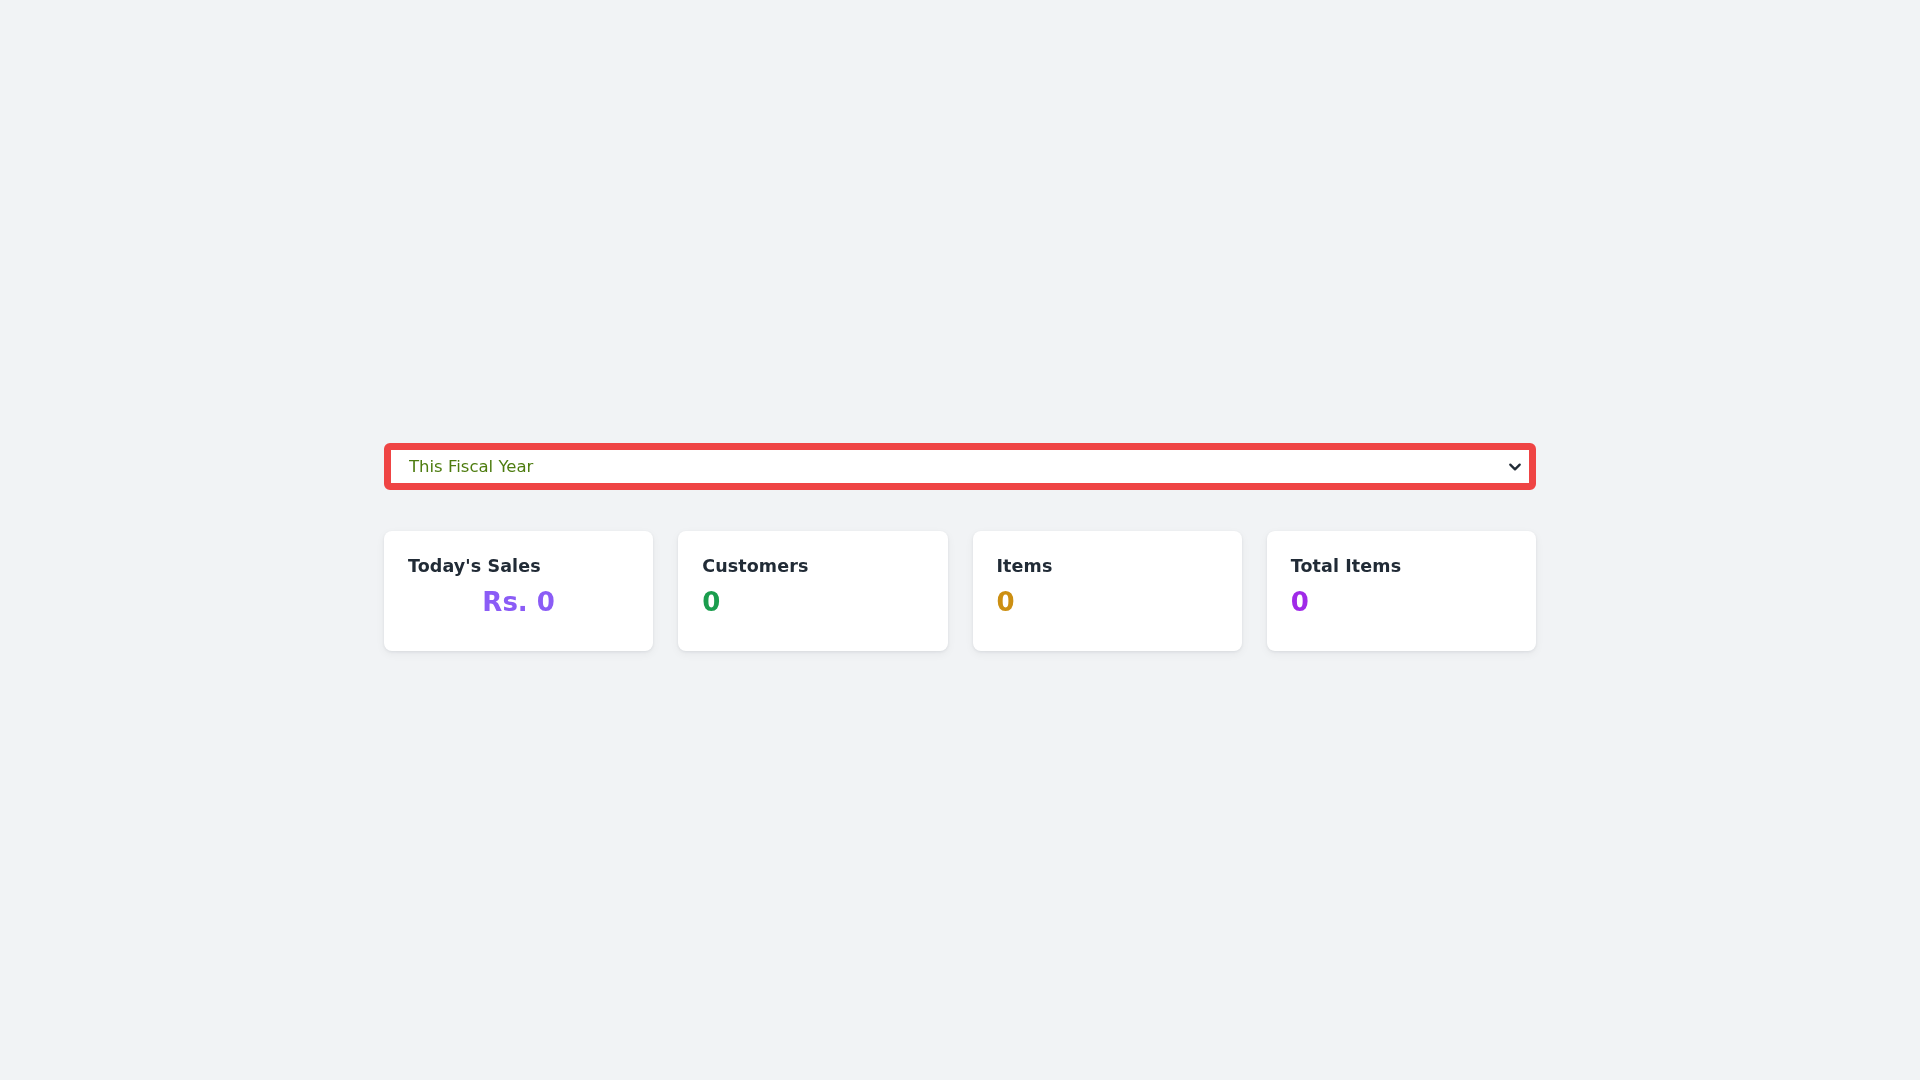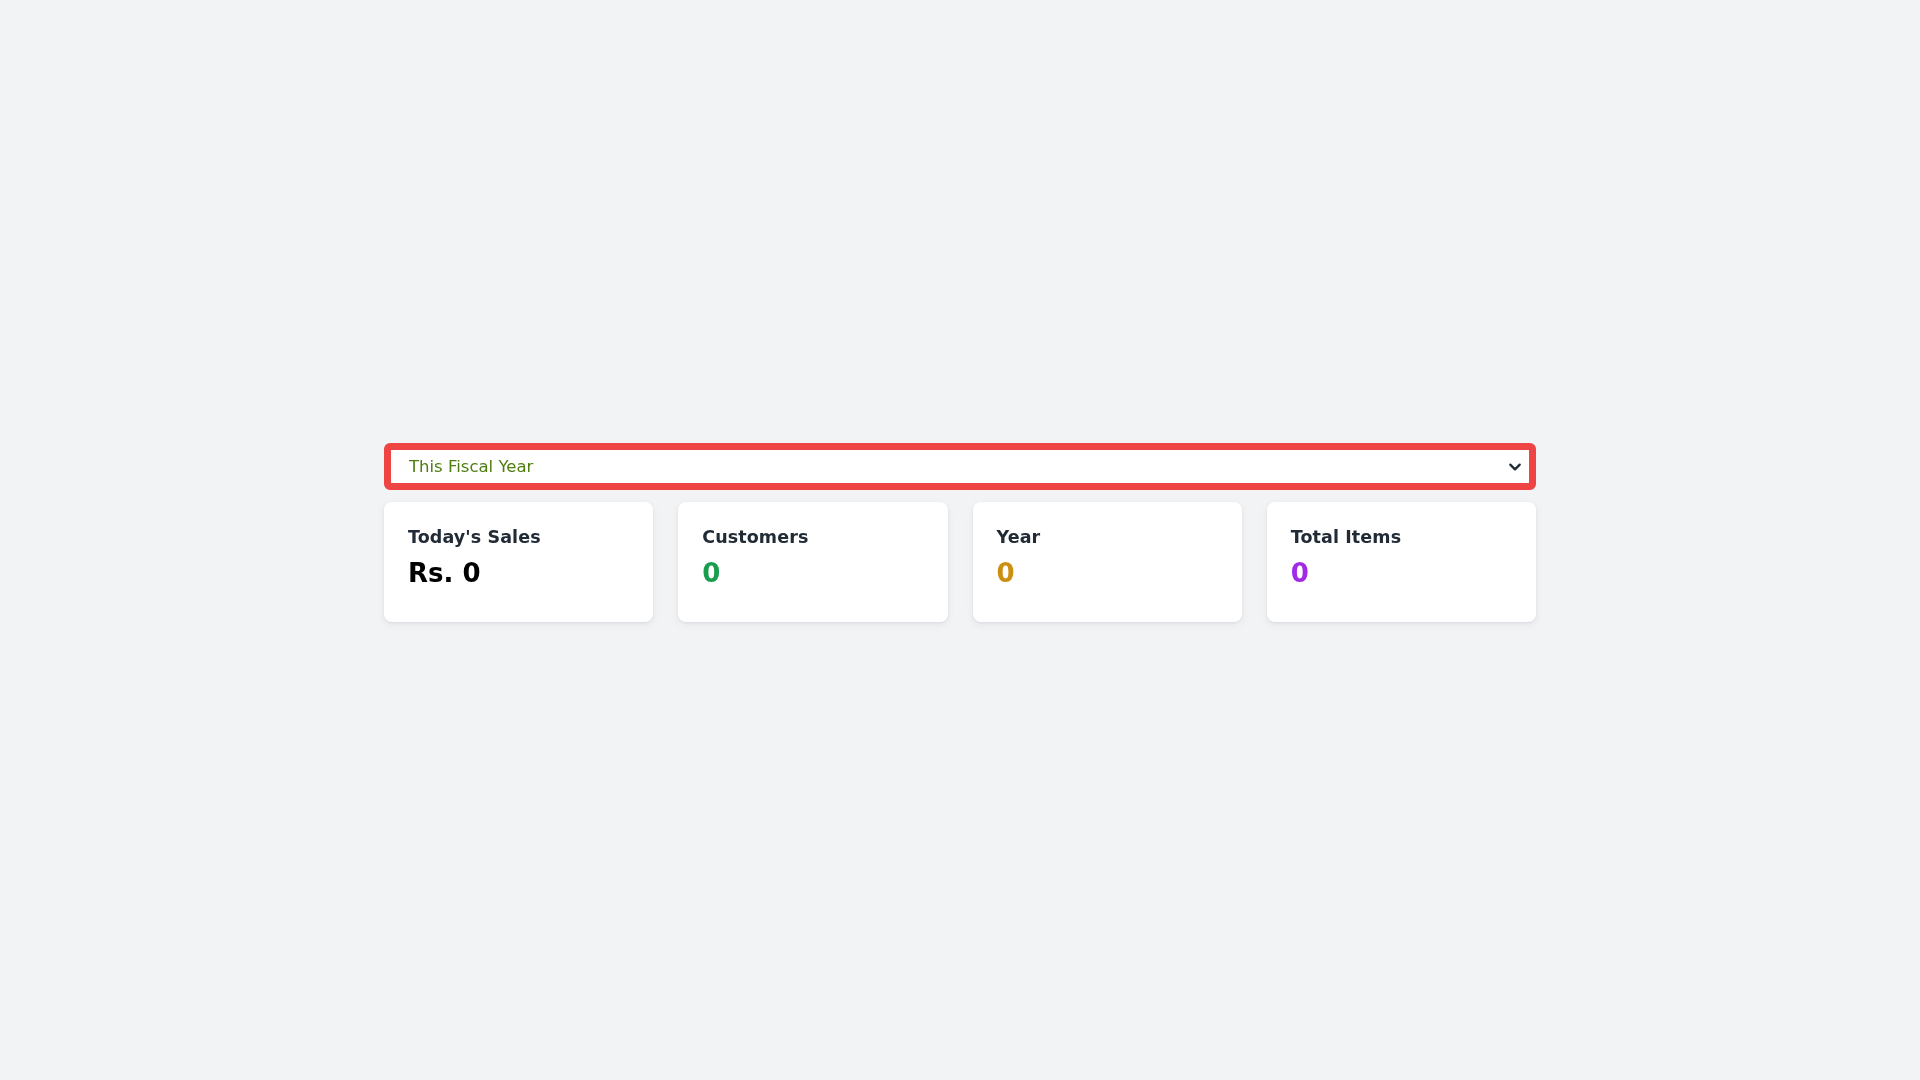--- a/index.html
+++ b/index.html
@@ -69,21 +69,21 @@
     height: 14px;
     display: block;
     pointer-events: none;
   }
   .chevron-down-icon svg { display: block; }
 
   
   .stats-row {
     display: flex;
     gap: 25px;
-    margin-top: 12px;
+    margin-top: 41px;
   }
   .stat-card {
     flex: 1 1 0;
     min-width: 0;
     background: #ffffff;
     border-radius: 8px;
     height: 120px;
     box-sizing: border-box;
     padding: 26px 24px 0 24px;
     box-shadow: 0 1px 3px rgba(16, 24, 40, 0.07),
@@ -121,30 +121,30 @@
         <svg viewBox="0 0 16 16" width="14" height="14" aria-hidden="true">
           <path d="M2.6 5.3 L8 10.7 L13.4 5.3" fill="none" stroke="#212b36" stroke-width="2.6" stroke-linecap="round" stroke-linejoin="round"></path>
         </svg>
       </span>
     </div>
 
     <div class="stats-row">
 
       <div class="stat-card">
         <div class="stat-title">Today's Sales</div>
-        <div class="stat-value" style="color:#000000;">Rs. 0</div>
+        <div class="stat-value" style="color:#8b5cf6;text-align:center;">Rs. 0</div>
       </div>
 
       <div class="stat-card">
         <div class="stat-title">Customers</div>
         <div class="stat-value" style="color:#1a9d4d;">0</div>
       </div>
 
       <div class="stat-card">
-        <div class="stat-title">Year</div>
+        <div class="stat-title">Items</div>
         <div class="stat-value" style="color:#cc8f12;">0</div>
       </div>
 
       <div class="stat-card">
         <div class="stat-title">Total Items</div>
         <div class="stat-value" style="color:#a02ae8;">0</div>
       </div>
 
     </div>
 

